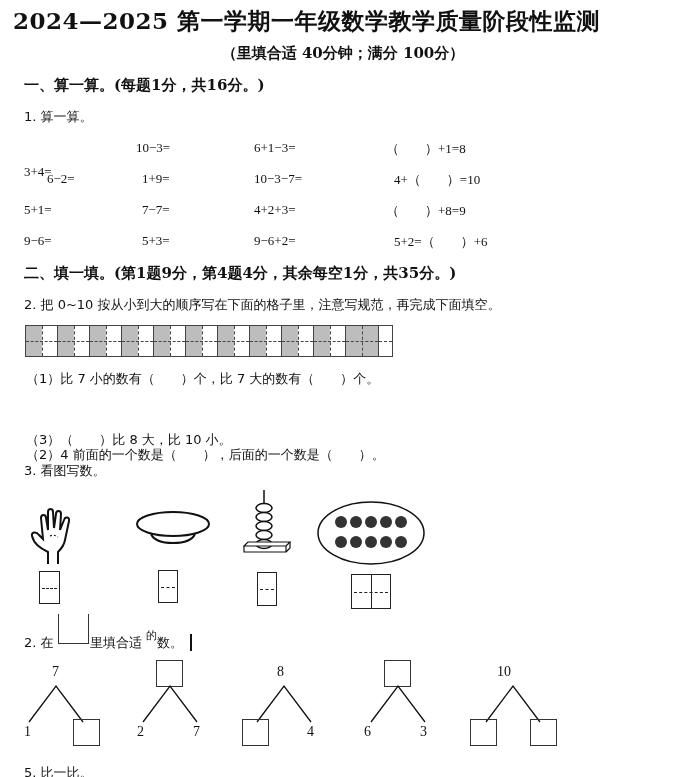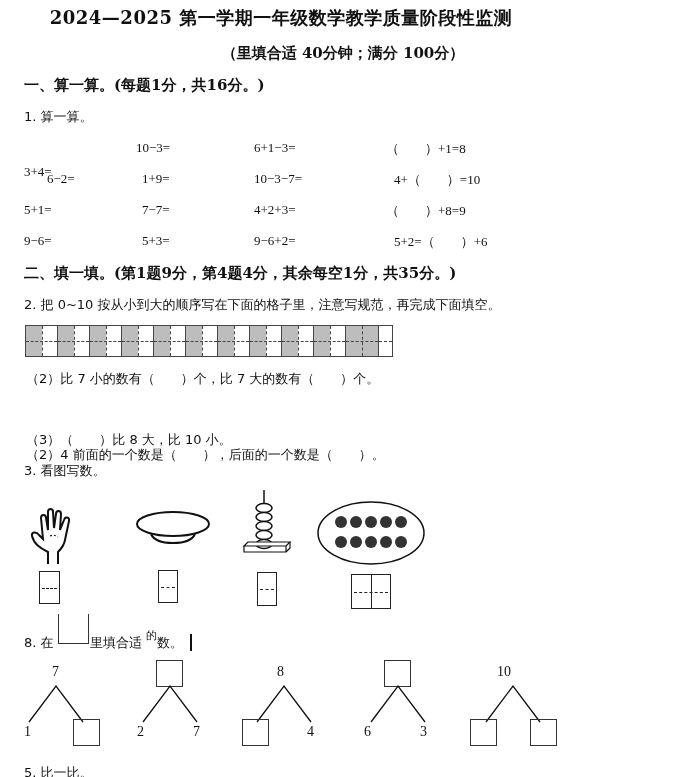--- a/index.html
+++ b/index.html
@@ -1,18 +1,18 @@
 <!DOCTYPE html>
 <html><head>
 <meta charset="utf-8">
 <style>
   html, body { margin:0; padding:0; background:#fff; }
   body { width:686px; height:777px; position:relative; overflow:hidden; font-family:"DejaVu Serif","Liberation Serif",serif; color:#111; }
   .abs { position:absolute; white-space:nowrap; }
-  .title { top:6px; left:4px; width:554px; text-align:center; font-size:18px; font-weight:bold; letter-spacing:0.5px; }
+  .title { top:6px; left:13px; width:554px; text-align:center; font-size:23px; font-weight:bold; letter-spacing:0.5px; }
   .subtitle { top:44px; left:0; width:686px; text-align:center; font-size:15px; font-weight:bold; }
   .sec { font-size:15px; font-weight:bold; }
   .q { font-size:13px; font-family:"DejaVu Sans","Liberation Sans",sans-serif; }
   .eq { font-size:13px; font-family:"Liberation Serif","DejaVu Serif",serif; }
   .sub { font-size:13px; font-family:"DejaVu Sans","Liberation Sans",sans-serif; }
   .grid { position:absolute; top:325px; left:25px; height:30px; display:flex; border:1px solid #444; }
   .cell { width:32px; height:30px; position:relative; border-right:1px solid #444; box-sizing:border-box; }
   .cell .g { position:absolute; left:0; top:0; width:50%; height:100%; background:#bdbdbd; }
   .cell .vd { position:absolute; left:50%; top:0; height:100%; border-left:1px dashed #444; }
   .cell .hd { position:absolute; left:0; top:50%; width:100%; border-top:1px dashed #444; }
@@ -109,21 +109,21 @@
   <div class="cell" style="width:32px;border-right:none;">
       <div class="g" style="width:100%"></div>
       <div class="vd"></div>
       <div class="hd"></div>
     </div>
   <div class="cell" style="width:14px;border-right:none;border-left:1px solid #444;">
       <div class="hd"></div>
     </div>
 </div>
 
-<div class="abs sub" style="top:370px;left:26px;">（2）比 7 小的数有（　　）个，比 7 大的数有（　　）个。</div>
+<div class="abs sub" style="top:370px;left:26px;">（1）比 7 小的数有（　　）个，比 7 大的数有（　　）个。</div>
 <div class="abs sub" style="top:400px;left:26px;margin-top:46px;">（2）4 前面的一个数是（　　），后面的一个数是（　　）。</div>
 <div class="abs sub" style="top:431px;left:26px;">（3）（　　）比 8 大，比 10 小。</div>
 <div class="abs q" style="top:462px;left:24px;">3. 看图写数。</div>
 
 <svg style="left:30px;top:506px;" width="50" height="58" viewBox="0 0 50 58">
   <path d="M18 58 L18 46 C10 42 4 38 2 30 C1 26 6 25 9 29 L13 33 L11 12 C11 8 16 8 16 12 L18 24 L18 6 C18 2 23 2 23 6 L24 22 L26 8 C26 4 31 4 31 8 L30 24 L34 14 C35 10 40 11 39 15 L35 34 C34 40 30 44 28 46 L28 58" fill="none" stroke="#111" stroke-width="2"></path>
   <path d="M20 30 Q24 28 28 31" fill="none" stroke="#111" stroke-width="1.2" stroke-dasharray="2 2"></path>
 </svg>
 <svg style="left:135px;top:510px;" width="76" height="36" viewBox="0 0 76 36">
   <ellipse cx="38" cy="14" rx="36" ry="12" fill="none" stroke="#111" stroke-width="2"></ellipse>
@@ -162,21 +162,21 @@
     <div class="hd"></div>
   </div>
 <div class="wbox" style="left:257px;top:572px;width:20px;height:34px;">
     <div class="hd"></div>
   </div>
 <div class="wbox" style="left:351px;top:574px;width:40px;height:35px;">
     <div class="hd"></div>
     <div class="vm"></div>
   </div>
 
-<div class="abs q" style="top:634px;left:24px;">8. 在</div>
+<div class="abs q" style="top:634px;left:24px;">2. 在</div>
 <div class="abs" style="left:58px;top:614px;width:31px;height:30px;border:1.5px solid #333;border-top:none;box-sizing:border-box;"></div>
 <div class="abs q" style="top:634px;left:90px;">里填合适</div>
 <div class="abs q" style="top:628px;left:146px;font-size:11px;">的</div>
 <div class="abs q" style="top:634px;left:157px;">数。</div>
 <div class="abs" style="left:190px;top:634px;width:2px;height:17px;background:#111;"></div>
 
 <div class="num" style="left:52px;top:664px;">7</div>
 <svg style="left:28px;top:685px;" width="60" height="38">
     <path d="M1 37 L28 1 L55 37" fill="none" stroke="#111" stroke-width="1.3"></path>
   </svg>

